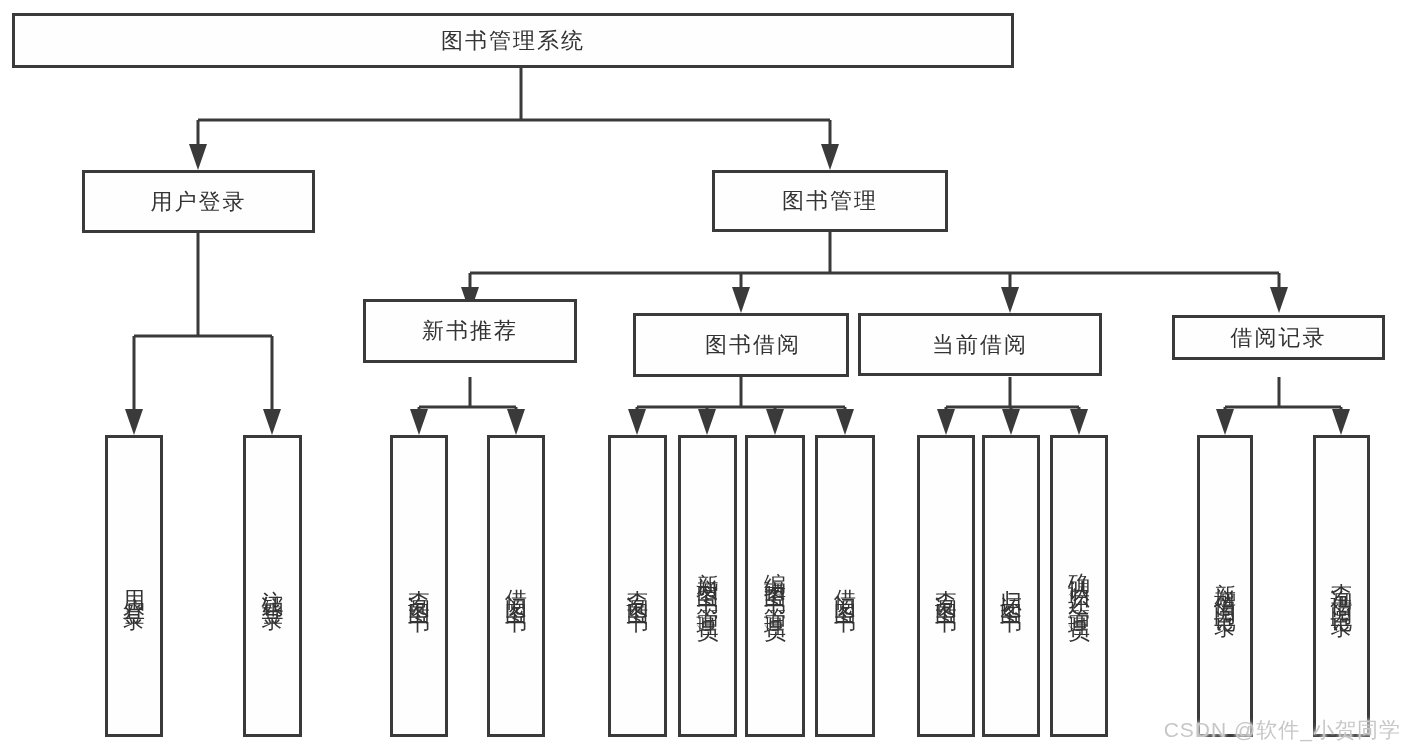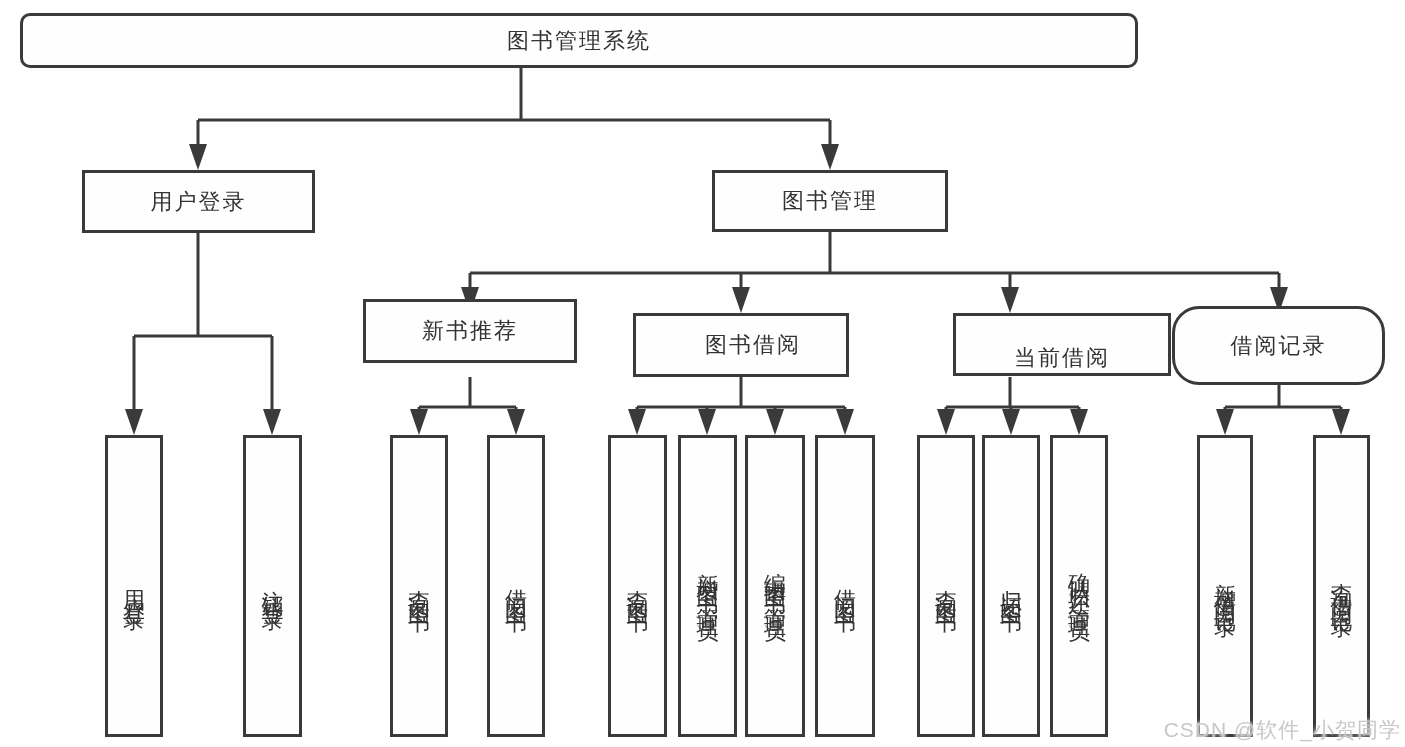--- a/index.html
+++ b/index.html
@@ -65,41 +65,41 @@
     <polygon points="1002,409 1020,409 1011,435"></polygon>
     <polygon points="1070,409 1088,409 1079,435"></polygon>
   </g>
   <g>
     <path d="M1279 377 V407 M1225 407 H1341 M1225 407 V414 M1341 407 V414"></path>
     <polygon points="1216,409 1234,409 1225,435"></polygon>
     <polygon points="1332,409 1350,409 1341,435"></polygon>
   </g>
 </svg>
 
-<div class="box" style="left:20px;top:13px;width:1118px;height:55px;border-radius:10px;">
+<div class="box" style="left:12px;top:13px;width:1002px;height:55px;">
   <span class="hlabel">图书管理系统</span>
 </div>
 
 <div class="box" style="left:82px;top:170px;width:233px;height:63px;">
   <span class="hlabel">用户登录</span>
 </div>
 <div class="box" style="left:712px;top:170px;width:236px;height:62px;">
   <span class="hlabel">图书管理</span>
 </div>
 
 <div class="box" style="left:363px;top:299px;width:214px;height:64px;">
   <span class="hlabel">新书推荐</span>
 </div>
 <div class="box" style="left:633px;top:313px;width:216px;height:64px;padding-left:24px;">
   <span class="hlabel">图书借阅</span>
 </div>
-<div class="box" style="left:953px;top:313px;width:218px;height:63px;align-items:flex-end;">
+<div class="box" style="left:858px;top:313px;width:244px;height:63px;">
   <span class="hlabel">当前借阅</span>
 </div>
-<div class="box" style="left:1172px;top:306px;width:213px;height:79px;border-radius:27px;">
+<div class="box" style="left:1172px;top:315px;width:213px;height:45px;">
   <span class="hlabel">借阅记录</span>
 </div>
 
 <div class="box" style="left:105px;top:435px;width:58px;height:302px;">
   <span class="vtext">用户登录</span>
 </div>
 <div class="box" style="left:243px;top:435px;width:59px;height:302px;">
   <span class="vtext">注销登录</span>
 </div>
 

